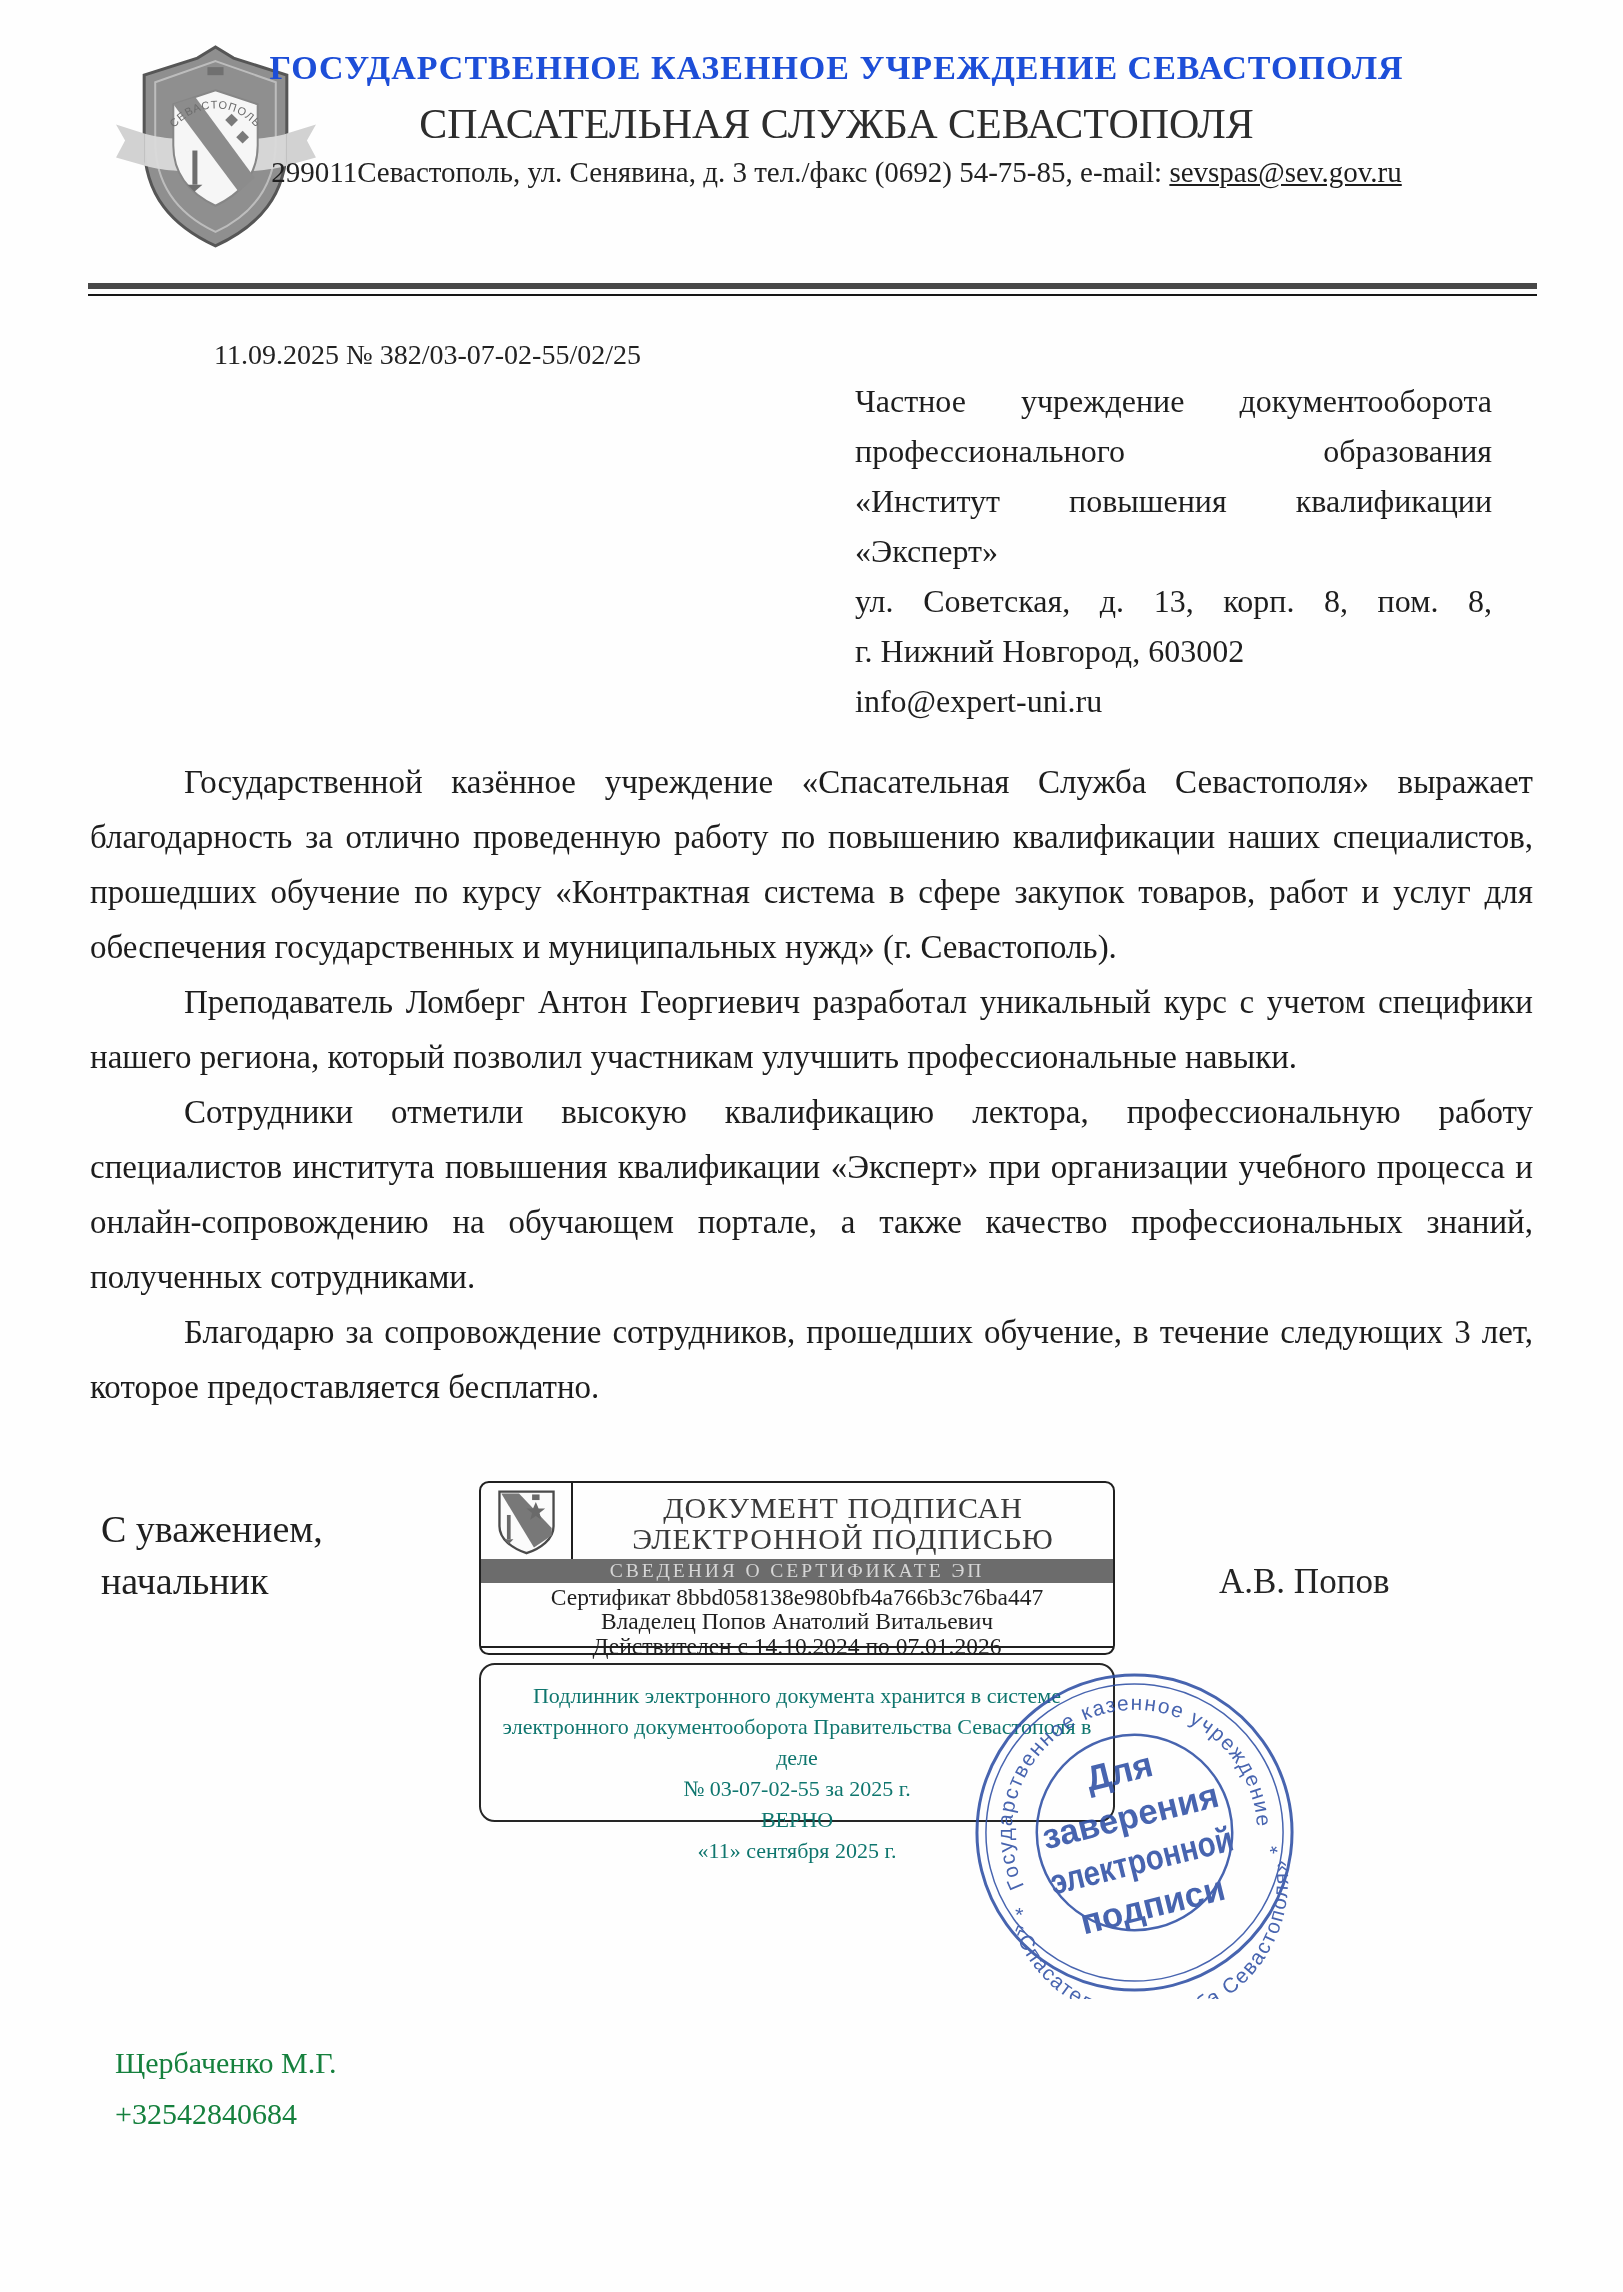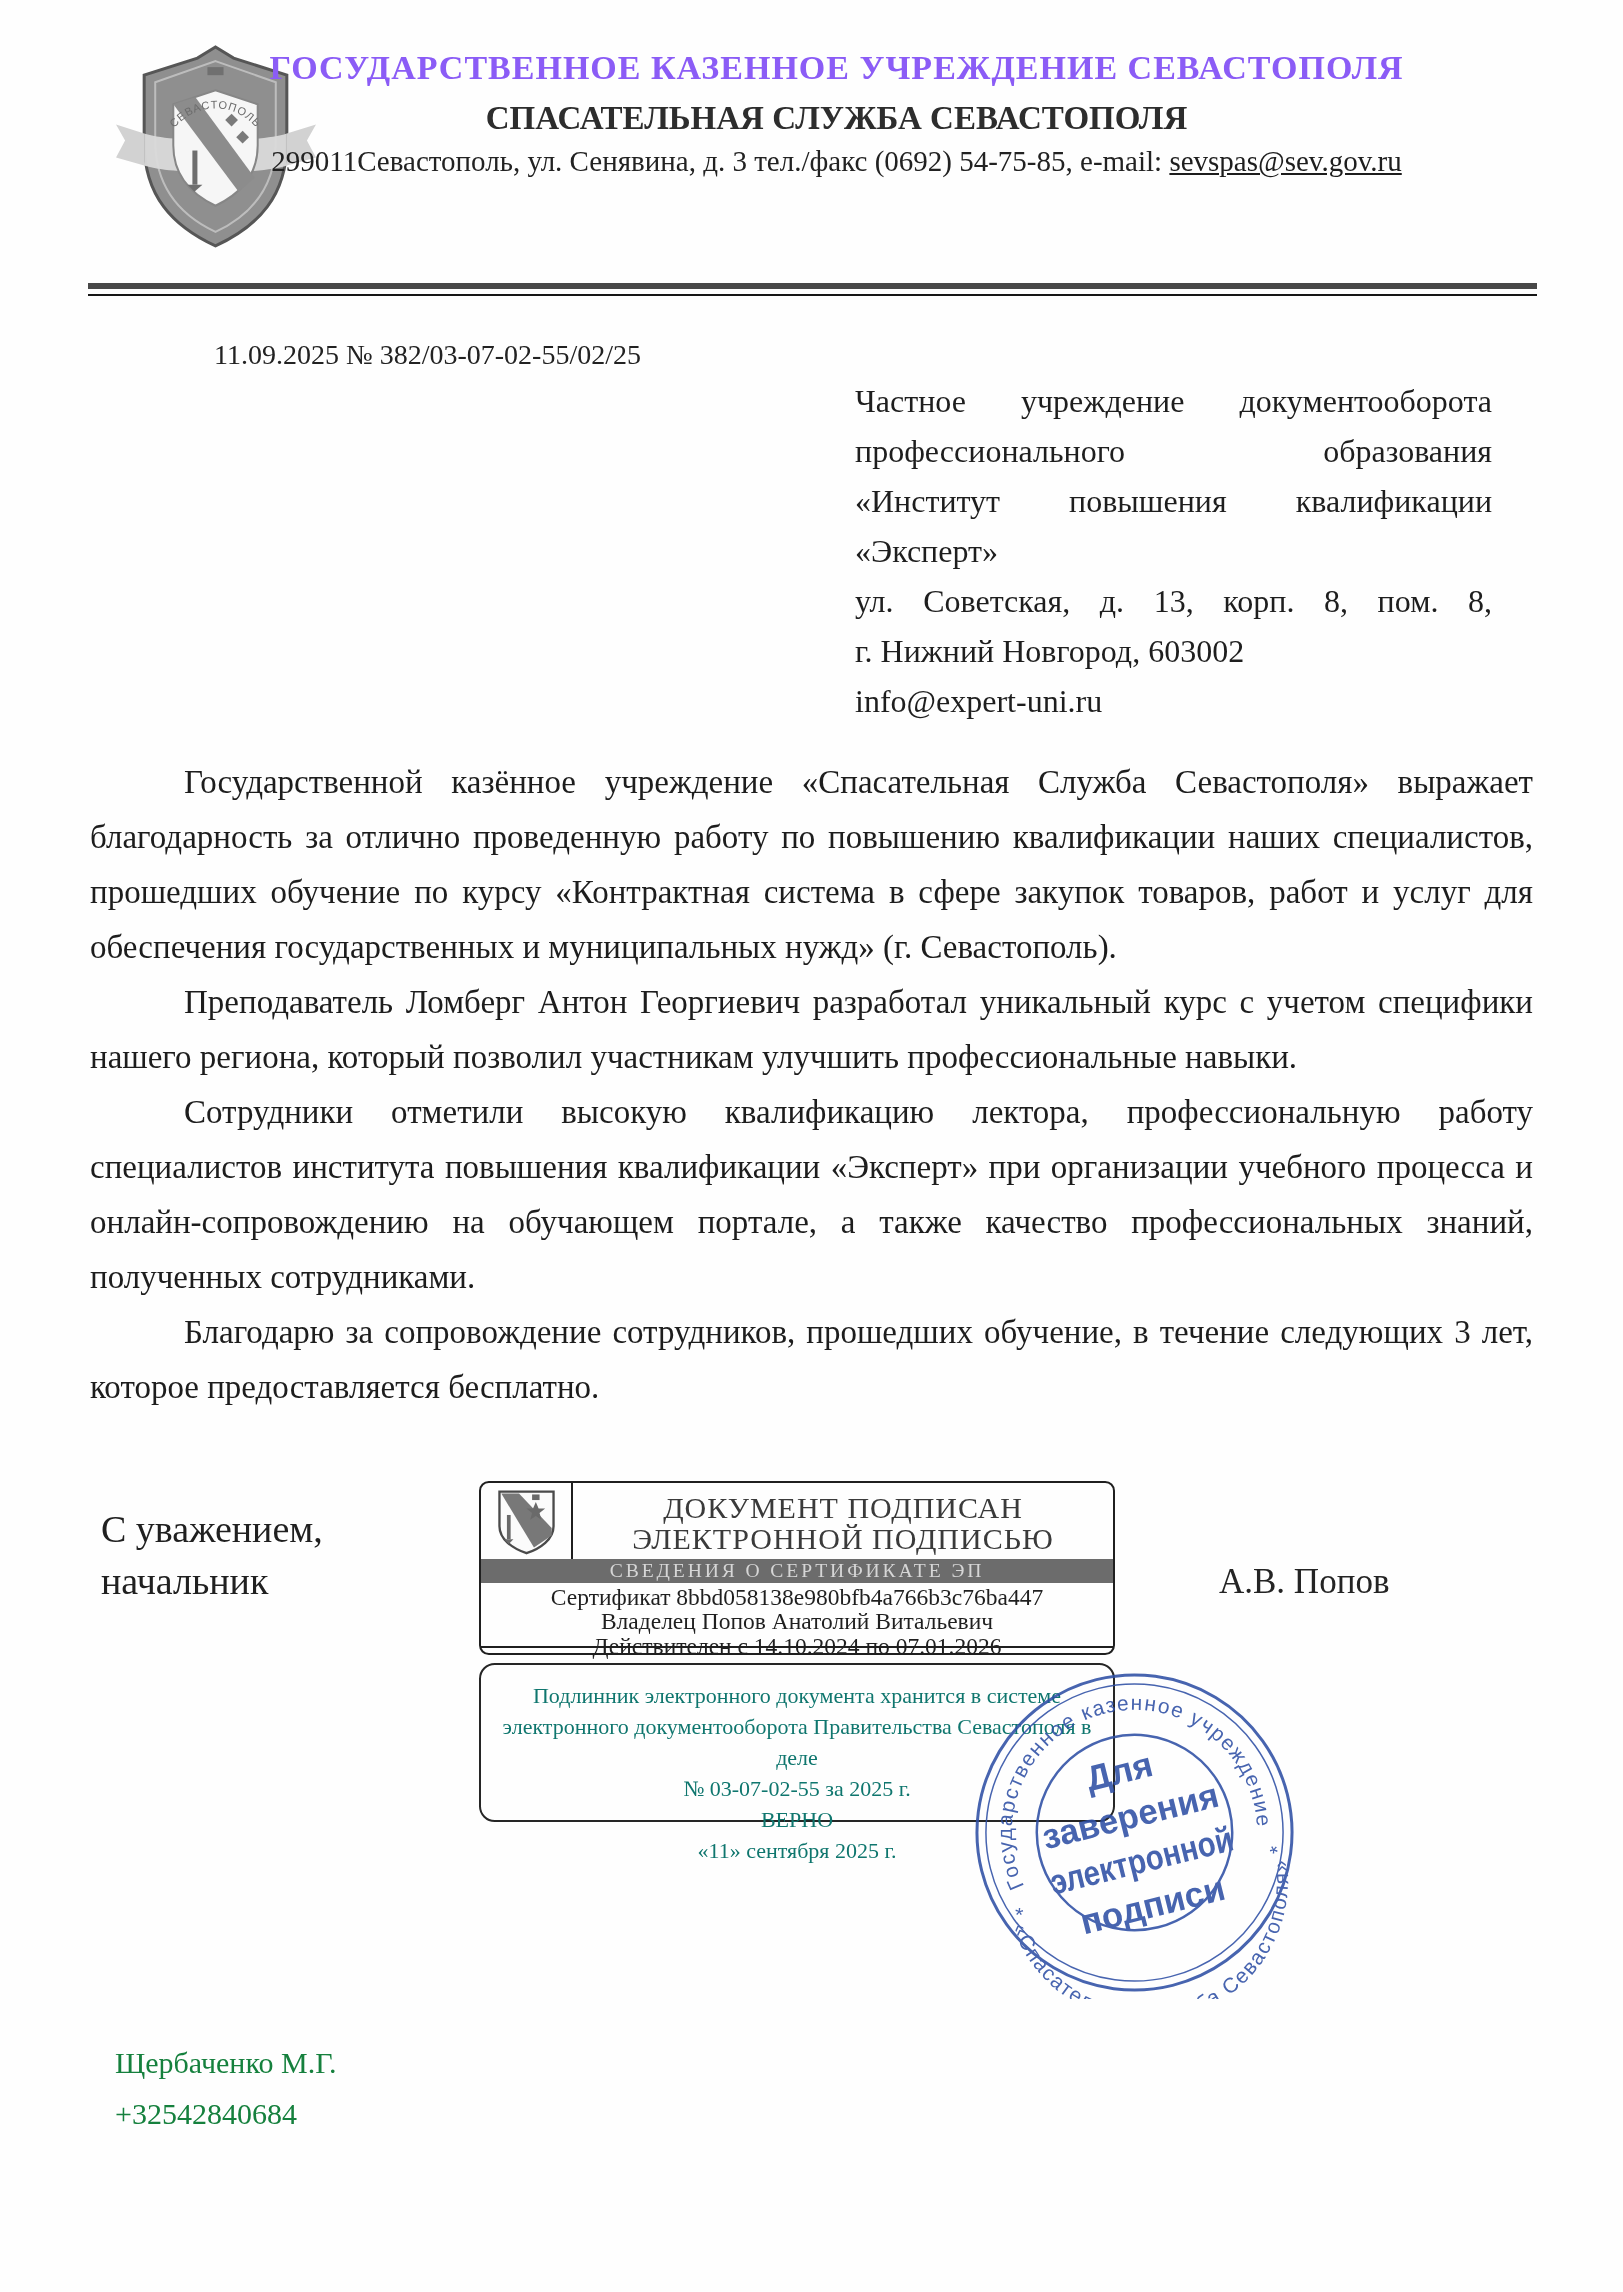--- a/index.html
+++ b/index.html
@@ -4,22 +4,22 @@
 <style>
   html,body { margin:0; padding:0; background:#e8e8e8; }
   .page {
     position:relative; width:1623px; height:2293px; margin:0 auto;
     background:#fefefe; overflow:hidden;
     font-family:"Liberation Serif", serif; color:#1c1c1c;
   }
   
   .emblem { position:absolute; left:108px; top:37px; width:216px; height:218px; }
   .letterhead { position:absolute; left:263px; top:49px; width:1147px; text-align:center; }
-  .org1 { font-size:34px; font-weight:bold; letter-spacing:1px; color:#8b5cf6; }
-  .org2 { font-size:33px; font-weight:bold; margin-top:12.7px; color:#2d2d2d; }
+  .org1 { font-size:34px; font-weight:bold; letter-spacing:1px; color:#1d4ed8; }
+  .org2 { font-size:42px; font-weight:normal; margin-top:12.7px; color:#2d2d2d; }
   .addr { font-size:29px; margin-top:8.8px; color:#222; }
   .addr a { color:#1d1d1d; text-decoration:underline; cursor:pointer; }
   .rule {
     position:absolute; left:88px; top:283px; width:1449px; height:4.9px;
     border-top:6.9px solid #484848; border-bottom:2.9px solid #161616;
   }
   .ref { position:absolute; left:214px; top:339px; font-size:28px; color:#222; }
   
   .recipient { position:absolute; left:855px; top:376px; width:637px; font-size:32px; line-height:50px; color:#1e1e1e; }
   .recipient .stretch { text-align:justify; text-align-last:justify; }

